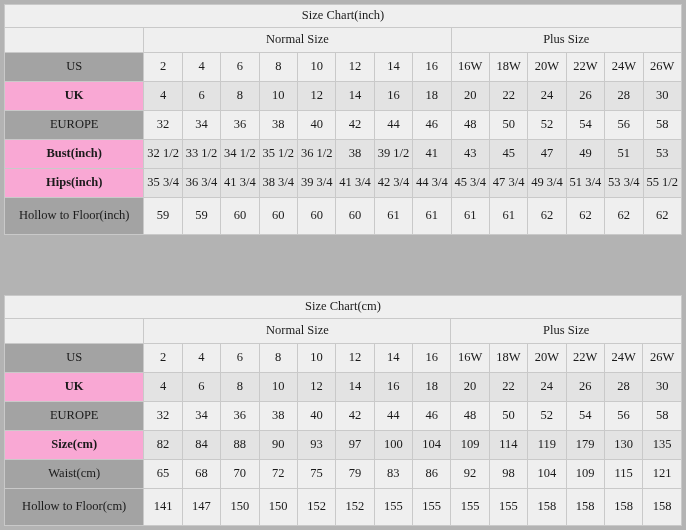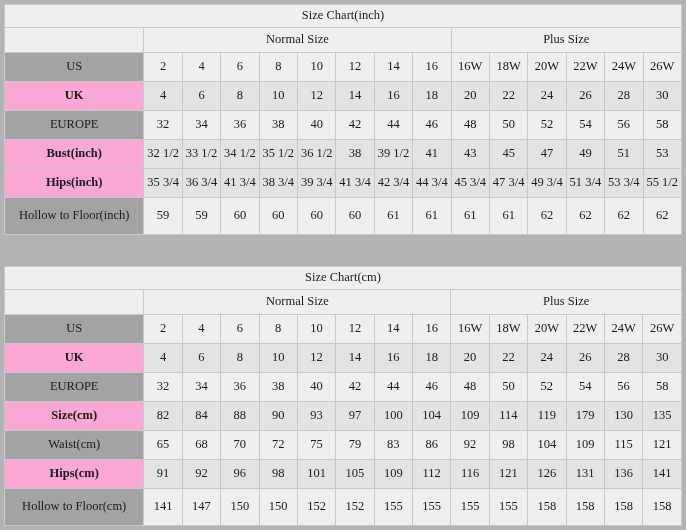--- a/index.html
+++ b/index.html
@@ -328,37 +328,20 @@
           <td class="shade-a">83</td>
           <td class="shade-a">86</td>
           <td class="shade-a">92</td>
           <td class="shade-a">98</td>
           <td class="shade-a">104</td>
           <td class="shade-a">109</td>
           <td class="shade-a">115</td>
           <td class="shade-a">121</td>
         </tr>
 
-        <tr class="data-row">
-          <td class="rowlabel lbl-b">Hips(cm)</td>
-          <td class="shade-b">91</td>
-          <td class="shade-b">92</td>
-          <td class="shade-b">96</td>
-          <td class="shade-b">98</td>
-          <td class="shade-b">101</td>
-          <td class="shade-b">105</td>
-          <td class="shade-b">109</td>
-          <td class="shade-b">112</td>
-          <td class="shade-b">116</td>
-          <td class="shade-b">121</td>
-          <td class="shade-b">126</td>
-          <td class="shade-b">131</td>
-          <td class="shade-b">136</td>
-          <td class="shade-b">141</td>
-        </tr>
 
         <tr class="data-row tall">
           <td class="rowlabel lbl-a">Hollow to Floor(cm)</td>
           <td class="shade-a">141</td>
           <td class="shade-a">147</td>
           <td class="shade-a">150</td>
           <td class="shade-a">150</td>
           <td class="shade-a">152</td>
           <td class="shade-a">152</td>
           <td class="shade-a">155</td>

